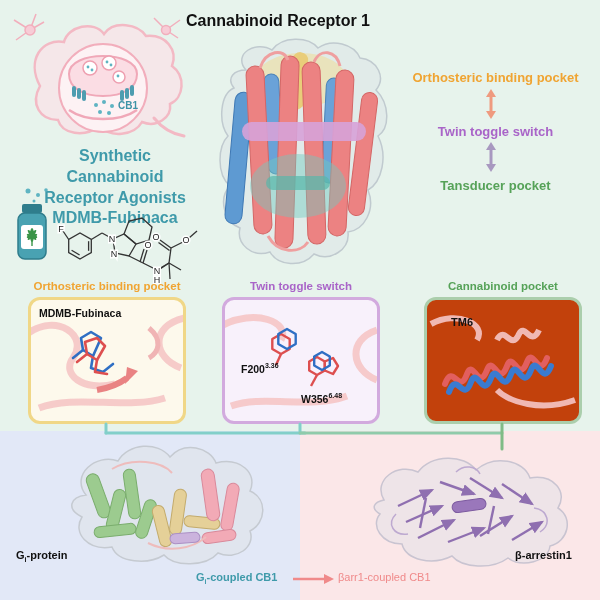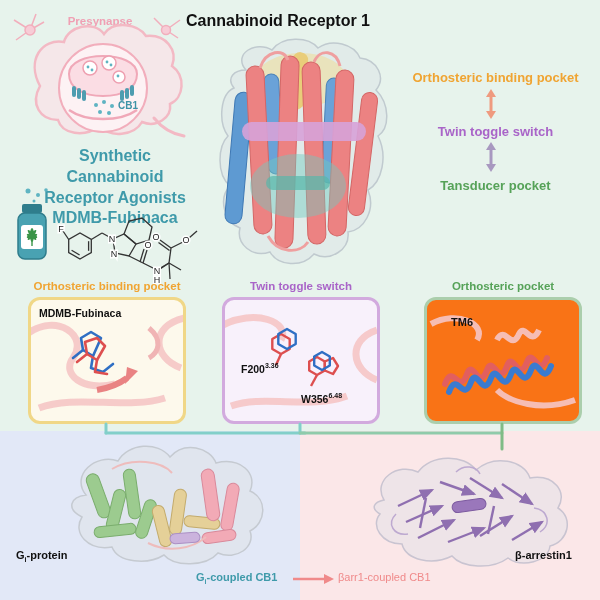--- a/index.html
+++ b/index.html
@@ -11,21 +11,21 @@
   .fig-title { left:0; top:12px; width:556px; text-align:center; font-size:16px; font-weight:bold; color:#101010; }
   .presynapse { left:35px; top:15px; width:130px; text-align:center; font-size:11.5px; font-weight:bold; color:#f0a0b4; }
   .path-label { left:398px; width:195px; text-align:center; font-size:13px; font-weight:bold; }
   .lbl-orth { top:70px; color:#f0a432; }
   .lbl-twin { top:124px; color:#a964c8; }
   .lbl-trans { top:178px; color:#56a258; }
   .agonist-text { left:35px; top:146px; width:160px; text-align:center; font-size:16px; font-weight:bold; color:#3f9aaa; line-height:1.3; }
   .panel { top:297px; width:158px; height:127px; border-radius:12px; border:3px solid; overflow:hidden; }
   .panel-1 { left:28px; border-color:#f0d787; background:#fdf9ec; }
   .panel-2 { left:222px; border-color:#d2aade; background:#f8f1fb; }
-  .panel-3 { left:424px; border-color:#abceac; background:#f97316; }
+  .panel-3 { left:424px; border-color:#abceac; background:#c2410c; }
   .panel-header { top:280px; width:158px; text-align:center; font-size:11.5px; font-weight:bold; }
   .ph-1 { left:28px; color:#f0a432; }
   .ph-2 { left:222px; color:#a964c8; }
   .ph-3 { left:424px; color:#56a258; }
   .inner-label { position:absolute; font-weight:bold; font-size:10.5px; color:#111; }
   .res-label sup { font-size:7px; }
   .struct-label { font-size:11px; font-weight:bold; color:#101010; }
   .gi-coupled { left:196px; top:571px; font-size:11px; font-weight:bold; color:#3f9aaa; }
   .barr-coupled { left:338px; top:571px; font-size:11px; font-weight:normal; color:#f08a8a; }
   sub { font-size:7px; }
@@ -34,21 +34,20 @@
 </head>
 <body>
 
 <div id="canvas">
 
   <div class="abs bg-bottom-left"></div>
   <div class="abs bg-bottom-right"></div>
 
   <div class="abs fig-title">Cannabinoid Receptor 1</div>
 
-  <div class="abs presynapse">Presynapse</div>
 
   <svg class="abs" style="left:6px;top:8px" width="198" height="138" viewBox="0 0 198 138">
     <g stroke="#f2aebc" stroke-width="1.5">
       <line x1="24" y1="22" x2="8" y2="12"></line>
         <line x1="24" y1="22" x2="30" y2="6"></line>
       <line x1="24" y1="22" x2="10" y2="32"></line>
         <line x1="24" y1="22" x2="38" y2="14"></line>
       <circle cx="24" cy="22" r="5" fill="#f7ccd6"></circle>
     </g>
     <g stroke="#f2aebc" stroke-width="1.5">
@@ -192,21 +191,21 @@
       <text x="92" y="48">O</text>
       <text x="101" y="74">N</text>
       <text x="101" y="83">H</text>
       <text x="100" y="40">O</text>
       <text x="130" y="43">O</text>
     </g>
   </svg>
 
   <div class="abs panel-header ph-1">Orthosteric binding pocket</div>
   <div class="abs panel-header ph-2">Twin toggle switch</div>
-  <div class="abs panel-header ph-3">Orthosteric pocket</div>
+  <div class="abs panel-header ph-3">Cannabinoid pocket</div>
 
   <div class="abs panel panel-1">
     <svg width="152" height="121" viewBox="0 0 152 121">
       <g fill="none" stroke="#f5c6c6" stroke-width="7" opacity="0.9">
         <path d="M-4 34 C 26 12 58 36 42 58 C 30 74 52 92 84 84"></path>
         <path d="M154 18 C 118 26 122 58 150 68"></path>
         <path d="M8 108 C 44 94 96 110 134 98"></path>
       </g>
       <path d="M118 28 C 132 40 128 52 118 58" stroke="#f0b4b4" stroke-width="5" fill="none"></path>
       <path d="M66 90 C 78 88 88 84 96 78" stroke="#e98383" stroke-width="6" fill="none"></path>

